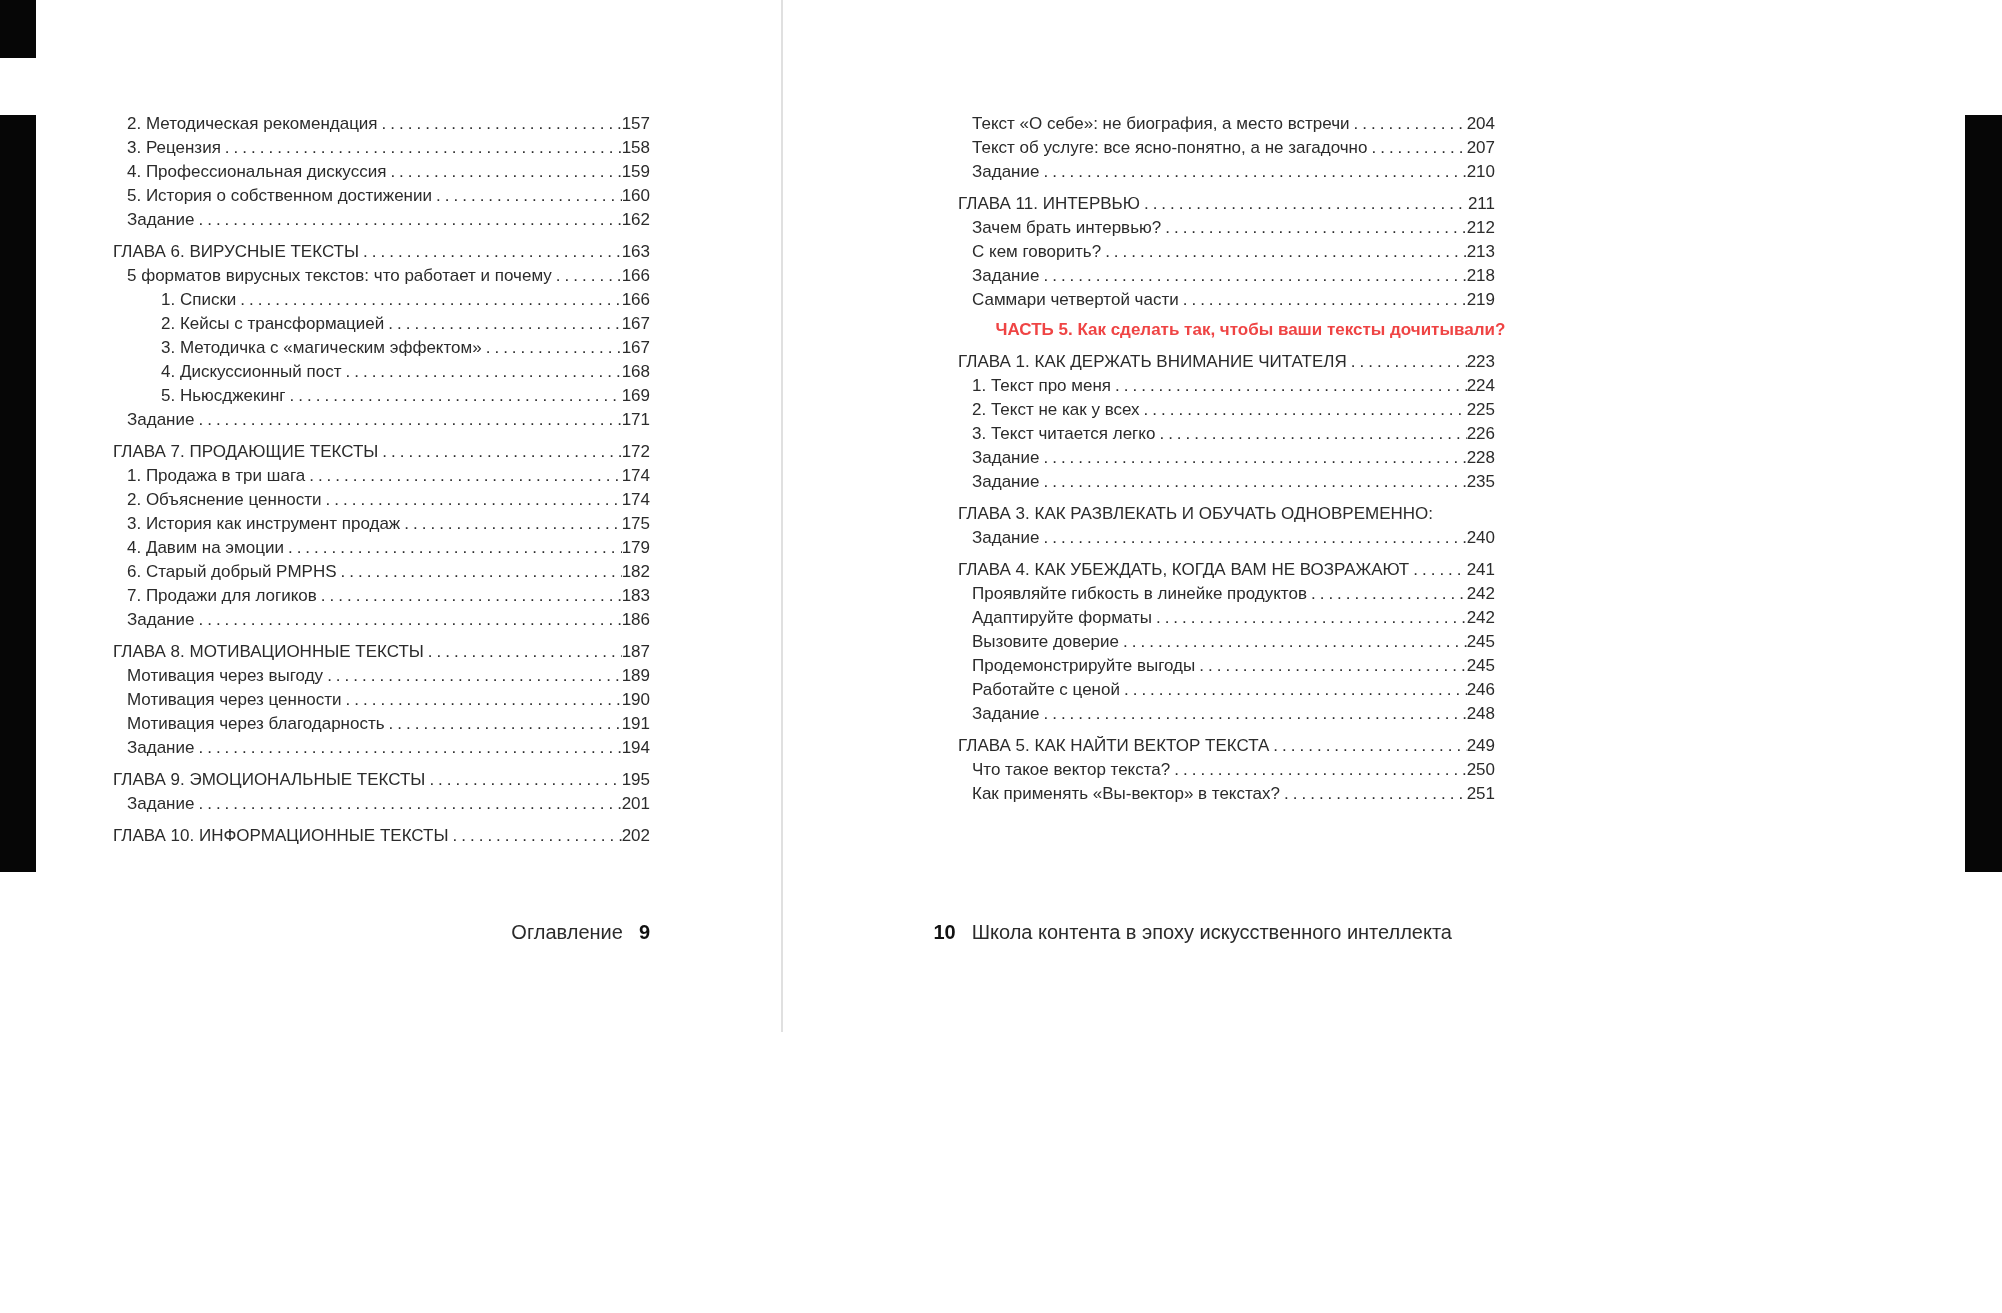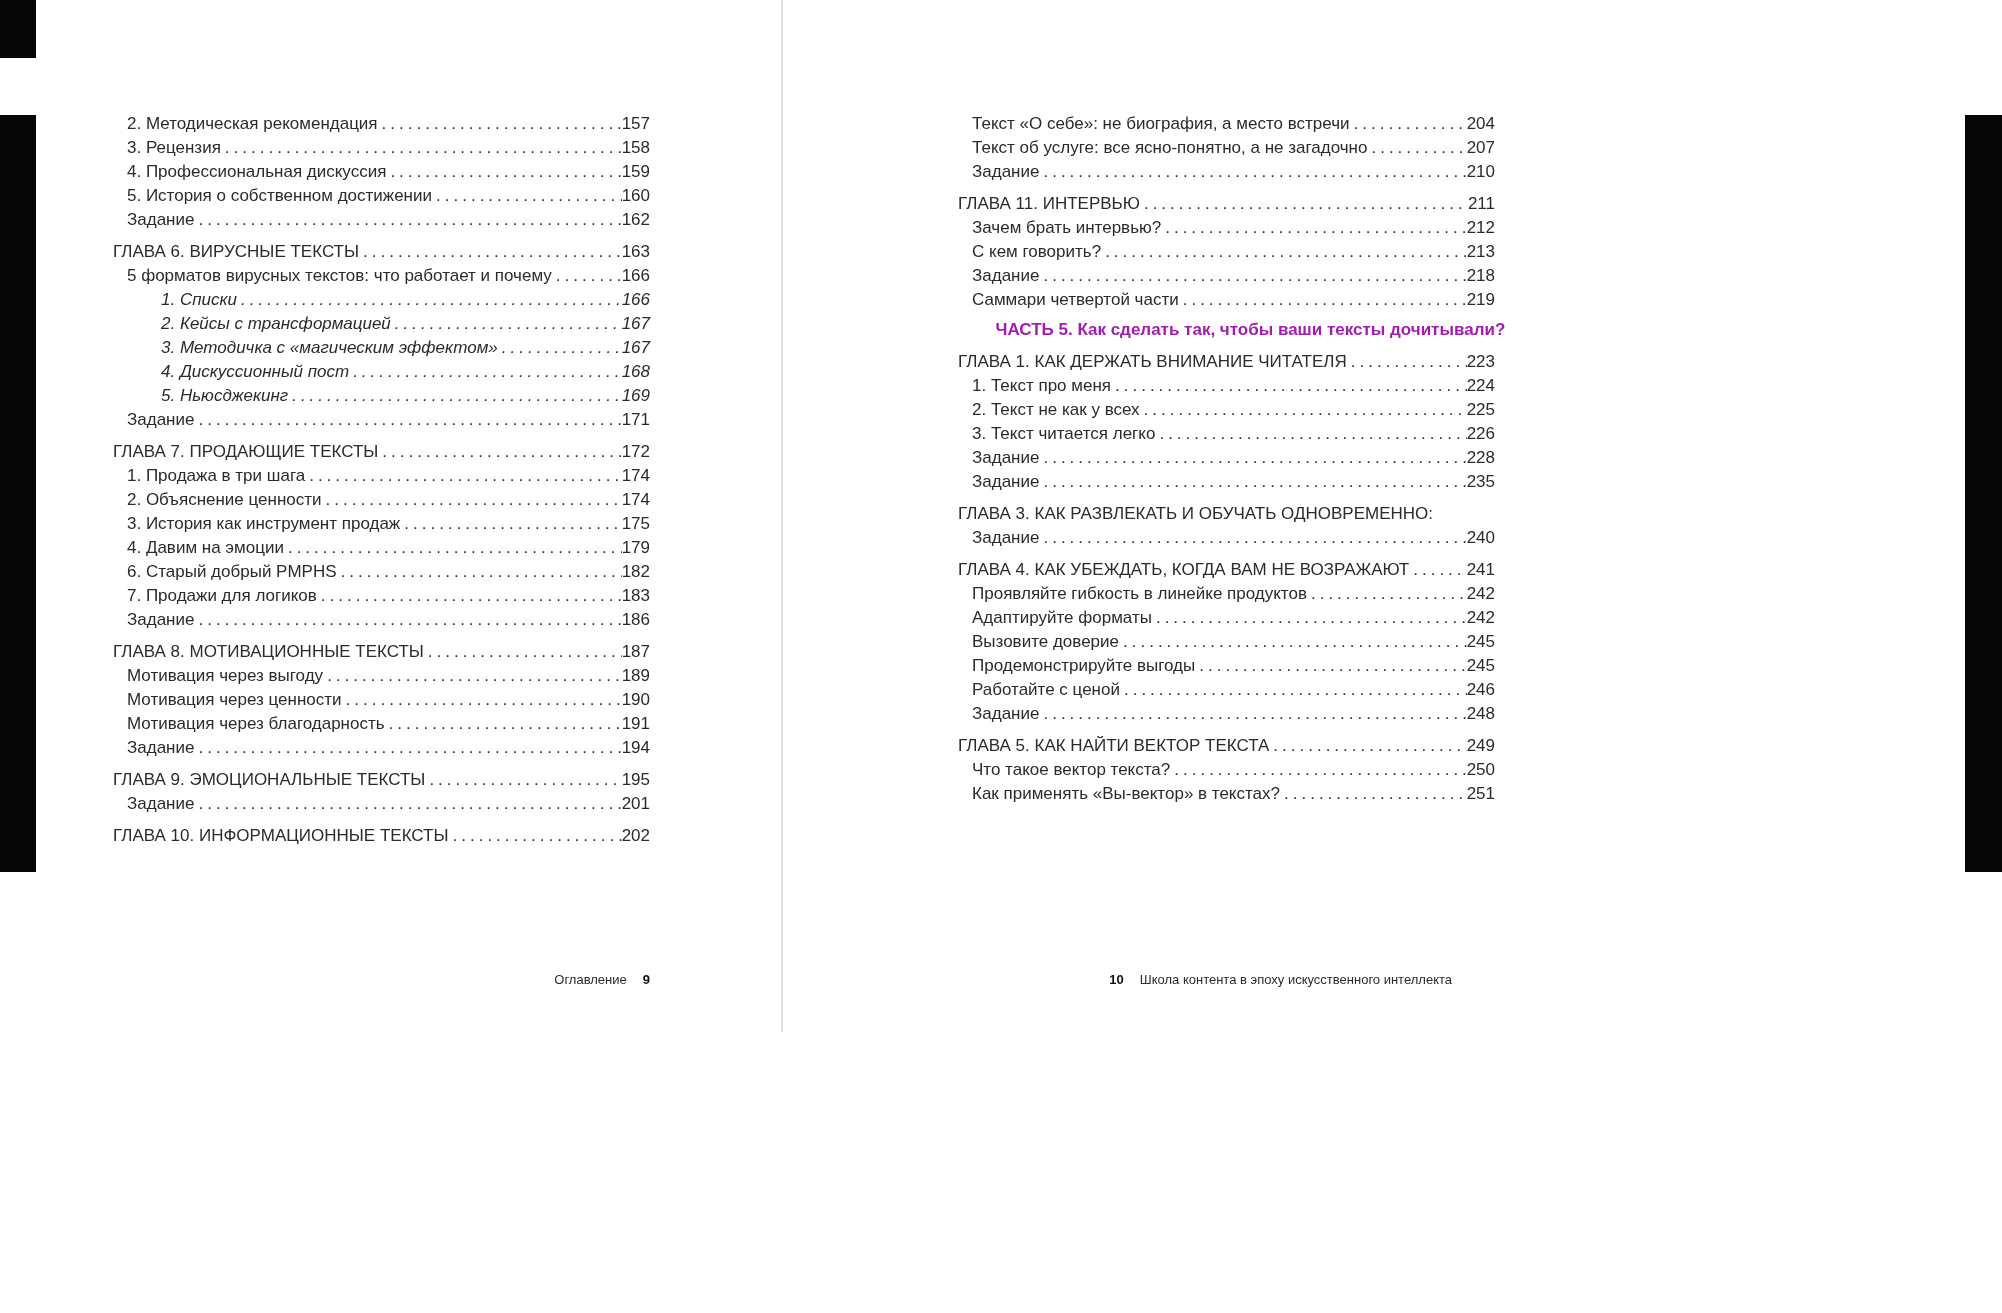--- a/index.html
+++ b/index.html
@@ -37,49 +37,49 @@
     position: absolute; top: 112px; width: 537px;
     font-size: 17px; line-height: 24px;
   }
   .toc-left  { left: 113px; }
   .toc-right { left: 958px; }
 
   .toc-row { display: flex; align-items: baseline; }
   .toc-row.chapter { margin-top: 8px; }
   .toc-row.chapter_cont { margin-top: 0; }
   .toc-row.item  { padding-left: 14px; }
-  .toc-row.item2 { padding-left: 48px; font-style: italic; }
+  .toc-row.item2 { padding-left: 48px; }
 
   .toc-row.part {
     display: block;
     text-align: center;
     font-weight: bold;
-    color: #a21caf;
+    color: #ef4444;
     max-width: 462px;
     margin: 6px auto 2px auto;
   }
 
   .toc-label { white-space: nowrap; }
   .toc-dots {
     flex: 1 1 auto;
     overflow: hidden;
     white-space: nowrap;
     padding: 0 4px;
     color: #2b2b2b;
   }
   .toc-dots::after {
     content: "........................................................................................................................";
     letter-spacing: 4px;
   }
   .toc-page { white-space: nowrap; text-align: right; }
 
   
   .footer {
-    position: absolute; top: 968px; width: 537px;
-    font-size: 13px; line-height: 24px; color: #2b2b2b;
+    position: absolute; top: 920px; width: 537px;
+    font-size: 20px; line-height: 24px; color: #2b2b2b;
   }
   .footer-left  { left: 113px; text-align: right; }
   .footer-right { left: 915px; text-align: right; }
   .footer .num { font-weight: bold; color: #111111; }
   .footer-left .title { margin-right: 16px; }
   .footer-right .title { margin-left: 16px; }
 </style>
 </head>
 <body>
 

